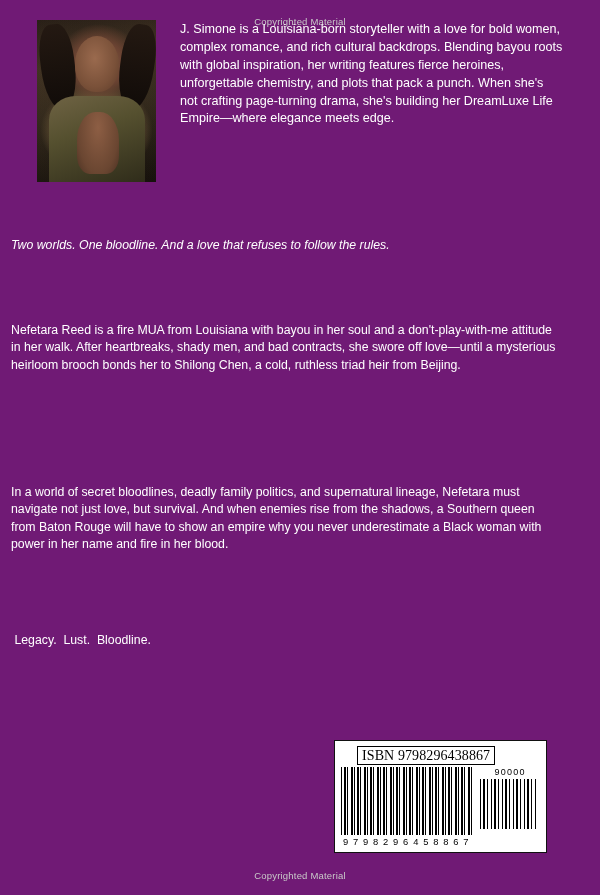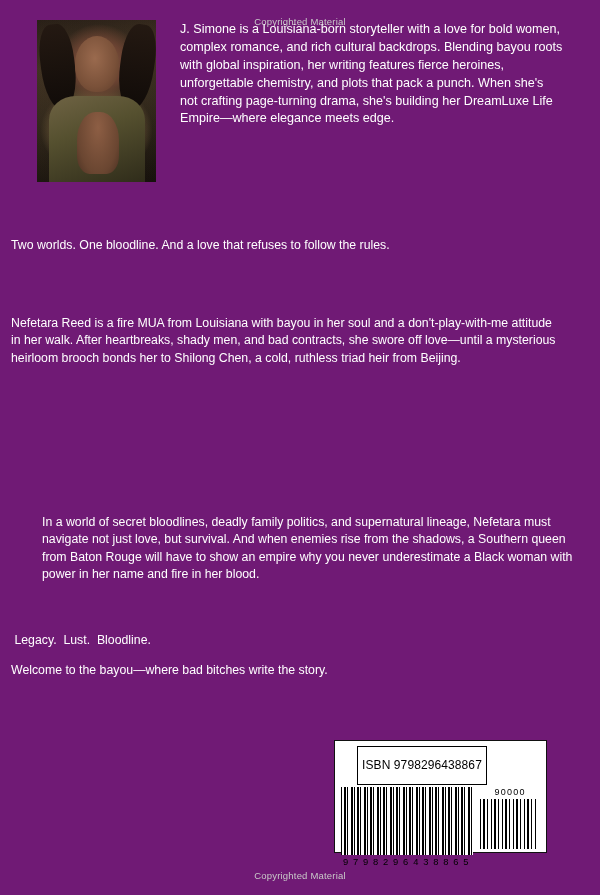--- a/index.html
+++ b/index.html
@@ -101,24 +101,24 @@
   }
 
   .blurb {
     position: absolute;
     left: 11px;
     width: 546px;
     font-size: 12.3px;
     line-height: 1.42;
     color: #ffffff;
   }
-  .p1 { top: 237px; }
-  .p2 { top: 315px; }
+  .p1 { top: 237px; font-style: italic; }
+  .p2 { top: 322px; }
   .p3 { top: 413px; }
-  .p4 { top: 514px; margin-left: 31px; }
+  .p4 { top: 484px; }
   .p5 { top: 632px; }
   .p6 { top: 662px; }
 
   .barcode-box {
     position: absolute;
     left: 334px;
     top: 740px;
     width: 213px;
     height: 113px;
     background: #ffffff;
@@ -129,23 +129,24 @@
   .isbn-line {
     font-size: 8.4px;
     color: #000;
     font-family: "Liberation Sans", sans-serif;
     margin: 1px 0 2px 16px;
     letter-spacing: 0.1px;
   }
   .isbn-frame {
     border: 1px solid #000;
     display: inline-block;
-    padding: 12px 4px;
-    font-size: 12px;
+    padding: 1px 4px;
+    font-size: 14px;
     line-height: 1.1;
+    font-family: Liberation Serif, serif;
   }
   .bars-row {
     display: flex;
     align-items: flex-start;
     justify-content: space-between;
     margin-top: 2px;
   }
   .bars-main {
     width: 132px;
     height: 68px;
@@ -202,30 +203,29 @@
       <div class="skin"></div>
       <div class="face"></div>
     </div>
     <div class="author-bio">J. Simone is a Louisiana-born storyteller with a love for bold women, complex romance, and rich cultural backdrops. Blending bayou roots with global inspiration, her writing features fierce heroines, unforgettable chemistry, and plots that pack a punch. When she's not crafting page-turning drama, she's building her DreamLuxe Life Empire—where elegance meets edge.</div>
   </div>
 
   <div class="blurb p1">Two worlds. One bloodline. And a love that refuses to follow the rules.</div>
   <div class="blurb p2">Nefetara Reed is a fire MUA from Louisiana with bayou in her soul and a don't-play-with-me attitude in her walk. After heartbreaks, shady men, and bad contracts, she swore off love—until a mysterious heirloom brooch bonds her to Shilong Chen, a cold, ruthless triad heir from Beijing.</div>
   <div class="blurb p4">In a world of secret bloodlines, deadly family politics, and supernatural lineage, Nefetara must navigate not just love, but survival. And when enemies rise from the shadows, a Southern queen from Baton Rouge will have to show an empire why you never underestimate a Black woman with power in her name and fire in her blood.</div>
   <div class="blurb p5"> Legacy.  Lust.  Bloodline.</div>
-  <div class="blurb p6">Welcome to the bayou—where bad bitches write the story.</div>
 
   <div class="barcode-box">
     <div class="isbn-line">
       <span class="isbn-frame">ISBN 9798296438867</span>
     </div>
     <div class="bars-row">
       <div class="main-col">
         <div class="bars-main"></div>
-        <div class="ean-digits">9  7 9 8 2 9 6  4 3 8 8 6 5</div>
+        <div class="ean-digits">9  7 9 8 2 9 6  4 5 8 8 6 7</div>
       </div>
       <div class="addon-col">
         <div class="addon-num">90000</div>
         <div class="bars-small"></div>
       </div>
     </div>
   </div>
 
   <div class="watermark bottom">Copyrighted Material</div>
 </div>

